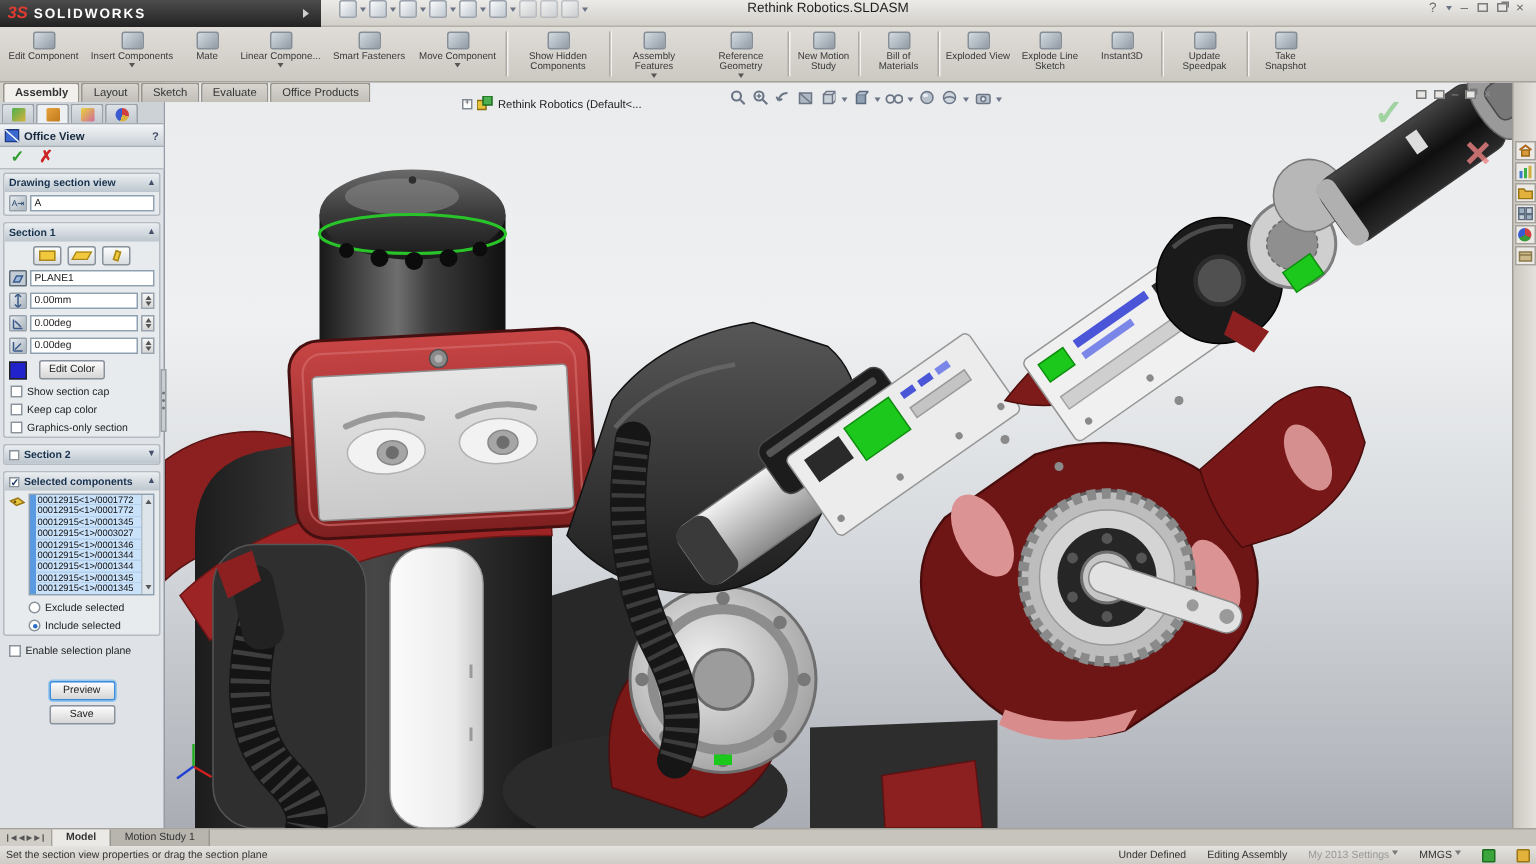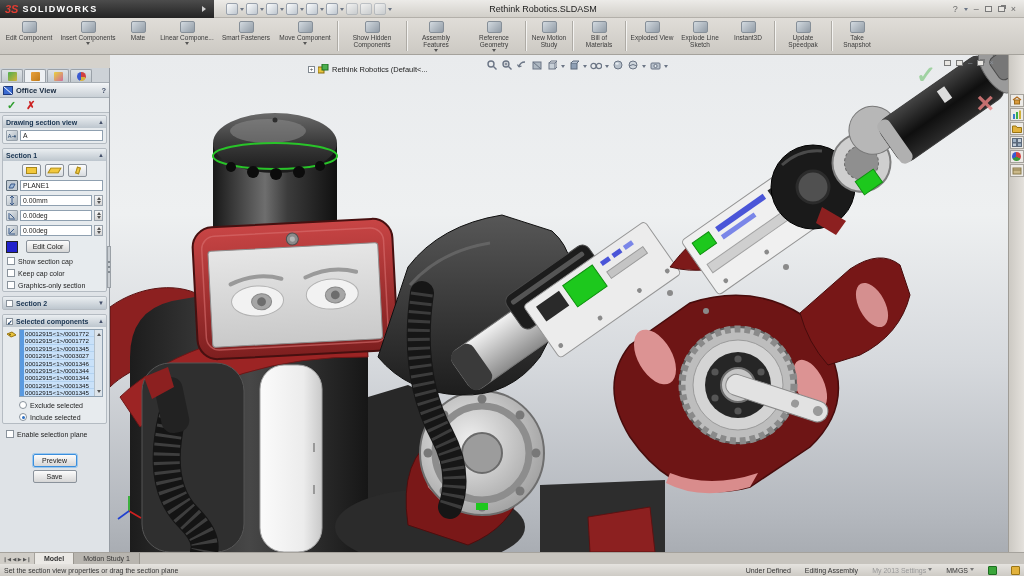--- a/index.html
+++ b/index.html
@@ -1,28 +1,28 @@
 <!DOCTYPE html>
 <html><head>
 <meta charset="utf-8">
 <style>
 *{box-sizing:border-box;margin:0;padding:0}
 html,body{width:1024px;height:576px}
 .app{position:relative;width:1024px;height:576px;font-family:"Liberation Sans",sans-serif;background:#d5d2cc;overflow:hidden;-webkit-user-select:none;user-select:none;font-size:8px;color:#222}
 
-.titlebar{position:absolute;left:0;top:0;width:1024px;height:18px;background:linear-gradient(#ecebe8,#d2cfc9);border-bottom:1px solid #b3b0aa;display:flex;align-items:center;z-index:20}
+.titlebar{position:absolute;left:0;top:0;width:1024px;height:18px;background:linear-gradient(#ecebe8,#d2cfc9);border-bottom:1px solid #b3b0aa;display:flex;align-items:flex-start;z-index:20}
 .logo{width:214px;height:18px;background:linear-gradient(#4c4c4c,#232323);color:#fff;display:flex;align-items:center;padding:0 5px;gap:4px;flex:0 0 auto}
 .brand3ds{color:#e03c31;font-style:italic;font-weight:bold;font-size:11px}
 .brandname{font-weight:bold;font-size:9px;letter-spacing:1.3px}
 .logo-arrow{margin-left:auto;width:0;height:0;border:3px solid transparent;border-left:4px solid #cfcfcf}
 .qat{display:flex;align-items:center;gap:2px;margin-left:12px}
 .qicon{width:12px;height:12px;border:1px solid #9aa2ad;border-radius:2px;background:linear-gradient(135deg,#fbfcfd,#bfc7cf)}
 .qicon.dim{opacity:.55}
 .dd{width:0;height:0;border:2px solid transparent;border-top:3px solid #6b7585;margin-top:3px}
-.doc-title{position:absolute;left:283px;width:520px;text-align:center;font-size:9px;color:#1d1d1d}
+.doc-title{position:absolute;left:292px;width:520px;text-align:center;font-size:9px;color:#1d1d1d}
 .win-ctrl{margin-left:auto;display:flex;align-items:center;gap:6px;padding-right:8px;color:#6a6a6a;font-size:9px}
 .wsq{display:inline-block;width:7px;height:6px;border:1px solid #7a7a7a;background:#e8e6e2}
 .wsq.cascade{box-shadow:2px -2px 0 -1px #7a7a7a}
 
 .cmdbar{position:absolute;left:0;top:18px;width:1024px;height:37px;background:linear-gradient(#e0ddd8,#ccc9c3);border-bottom:1px solid #a5a29c;display:flex;align-items:stretch;padding:1px 2px;z-index:19}
 .cmdbtn{display:flex;flex-direction:column;align-items:center;padding:2px 3px 0;font-size:6.5px;line-height:7px;text-align:center;color:#3a3a3a;min-width:34px}
 .cicon{width:15px;height:12px;border:1px solid #868f98;border-radius:2px;background:linear-gradient(135deg,#d3dae0,#929ca6);margin-bottom:1px;flex:0 0 auto}
 .csep{width:1px;background:#aeaba5;box-shadow:1px 0 0 rgba(255,255,255,.7);margin:2px 1px}
 .cdd{width:0;height:0;border:2px solid transparent;border-top:3px solid #555;margin-top:1px}
 
@@ -515,20 +515,27 @@
       <span class="wsq"></span>
       <span style="color:#8a9098">–</span>
       <span class="wsq cascade"></span>
       <span style="color:#8a9098">×</span>
     </div>
 
     <div class="confirm-ok">✓</div>
     <div class="confirm-cancel">×</div>
   </div>
 
+  <div class="tabsrow">
+    <span class="ftab active">Assembly</span>
+    <span class="ftab">Layout</span>
+    <span class="ftab">Sketch</span>
+    <span class="ftab">Evaluate</span>
+    <span class="ftab">Office Products</span>
+  </div>
 
   <div class="taskpane">
     <div class="tpicon">
         <svg width="10" height="9">
           <path d="M1,4 L5,1 L9,4" fill="none" stroke="#b06a1e" stroke-width="1.4"></path>
           <rect x="2.5" y="4" width="5" height="4" fill="#d99a3c" stroke="#9a6a1a"></rect>
         </svg>
       </div>
     <div class="tpicon">
         <svg width="10" height="9">

